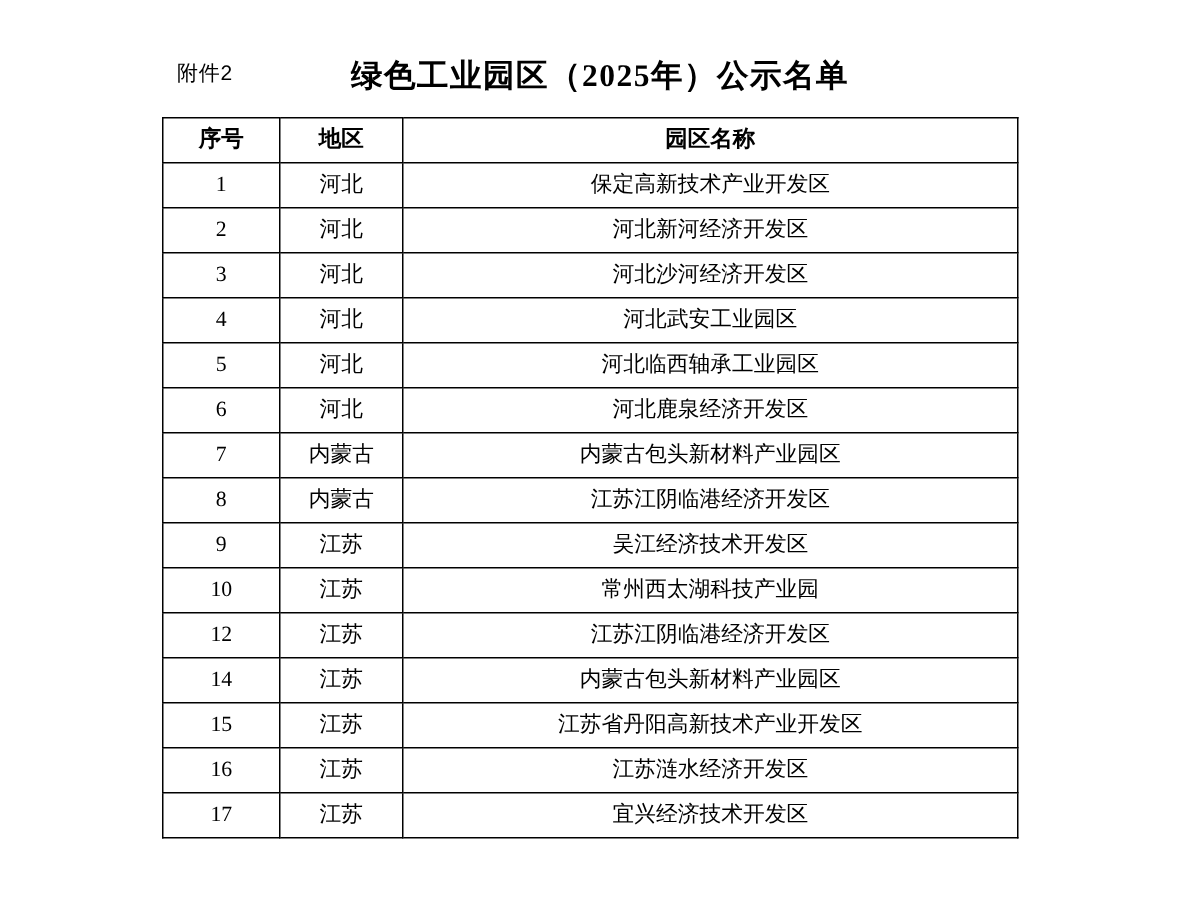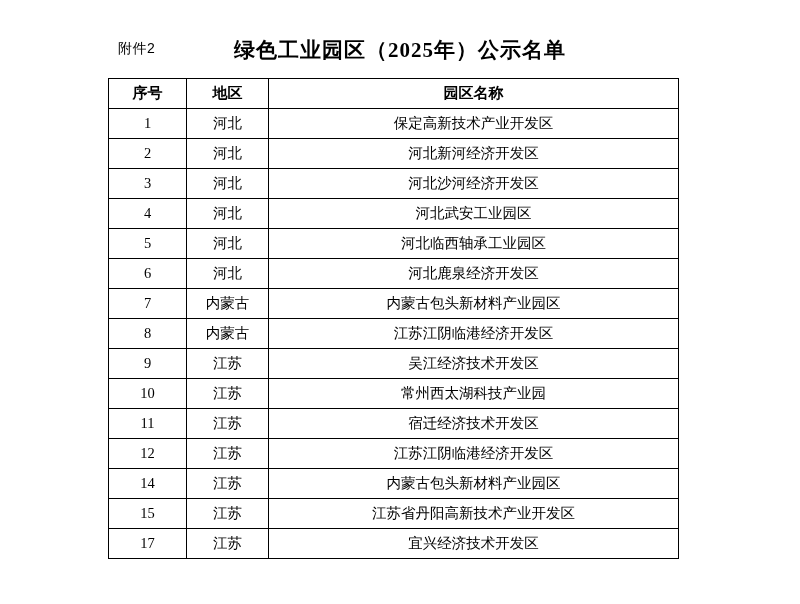--- a/index.html
+++ b/index.html
@@ -147,40 +147,40 @@
           <td class="num">9</td>
           <td>江苏</td>
           <td>吴江经济技术开发区</td>
         </tr>
         <tr>
           <td class="num">10</td>
           <td>江苏</td>
           <td>常州西太湖科技产业园</td>
         </tr>
         <tr>
-          <td class="num">11</td>
-          <td>江苏</td>
-          <td>宿迁经济技术开发区</td>
-        </tr>
-        <tr>
           <td class="num">12</td>
           <td>江苏</td>
           <td>江苏江阴临港经济开发区</td>
         </tr>
         <tr>
           <td class="num">14</td>
           <td>江苏</td>
           <td>内蒙古包头新材料产业园区</td>
         </tr>
         <tr>
           <td class="num">15</td>
           <td>江苏</td>
           <td>江苏省丹阳高新技术产业开发区</td>
         </tr>
         <tr>
+          <td class="num">16</td>
+          <td>江苏</td>
+          <td>江苏涟水经济开发区</td>
+        </tr>
+        <tr>
           <td class="num">17</td>
           <td>江苏</td>
           <td>宜兴经济技术开发区</td>
         </tr>
 
       </tbody>
     </table>
   </div>
 
 </div>

